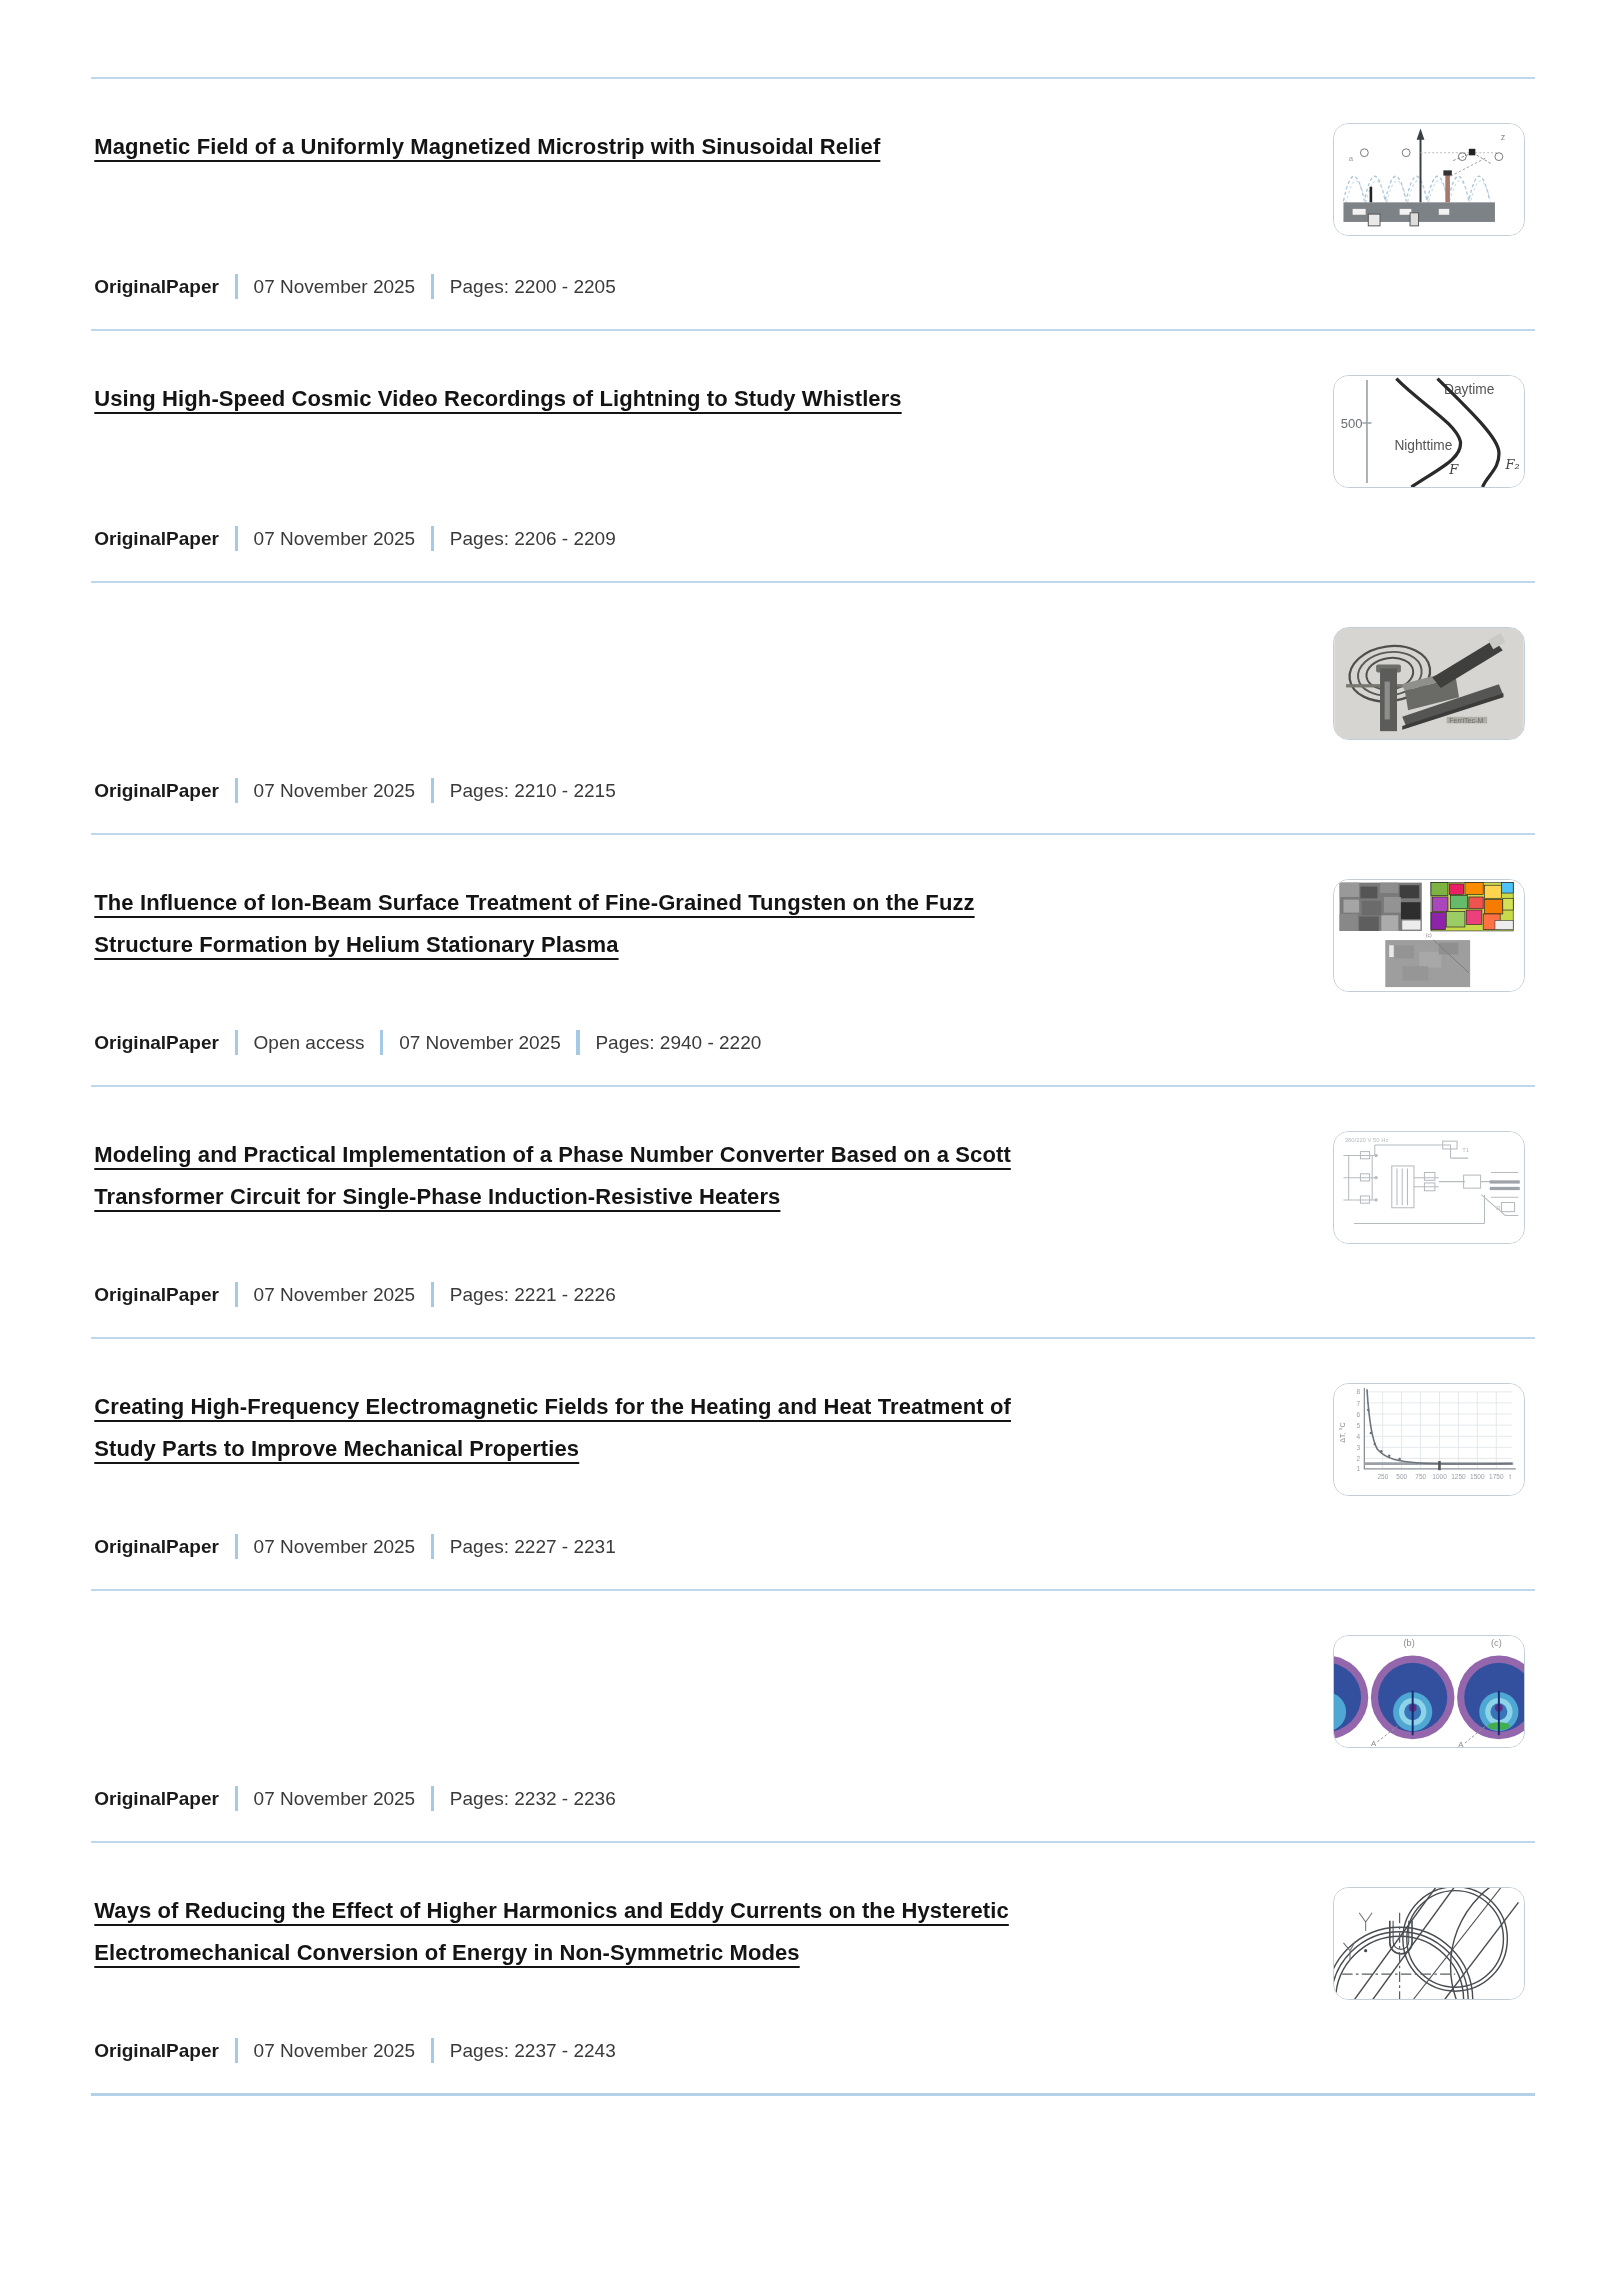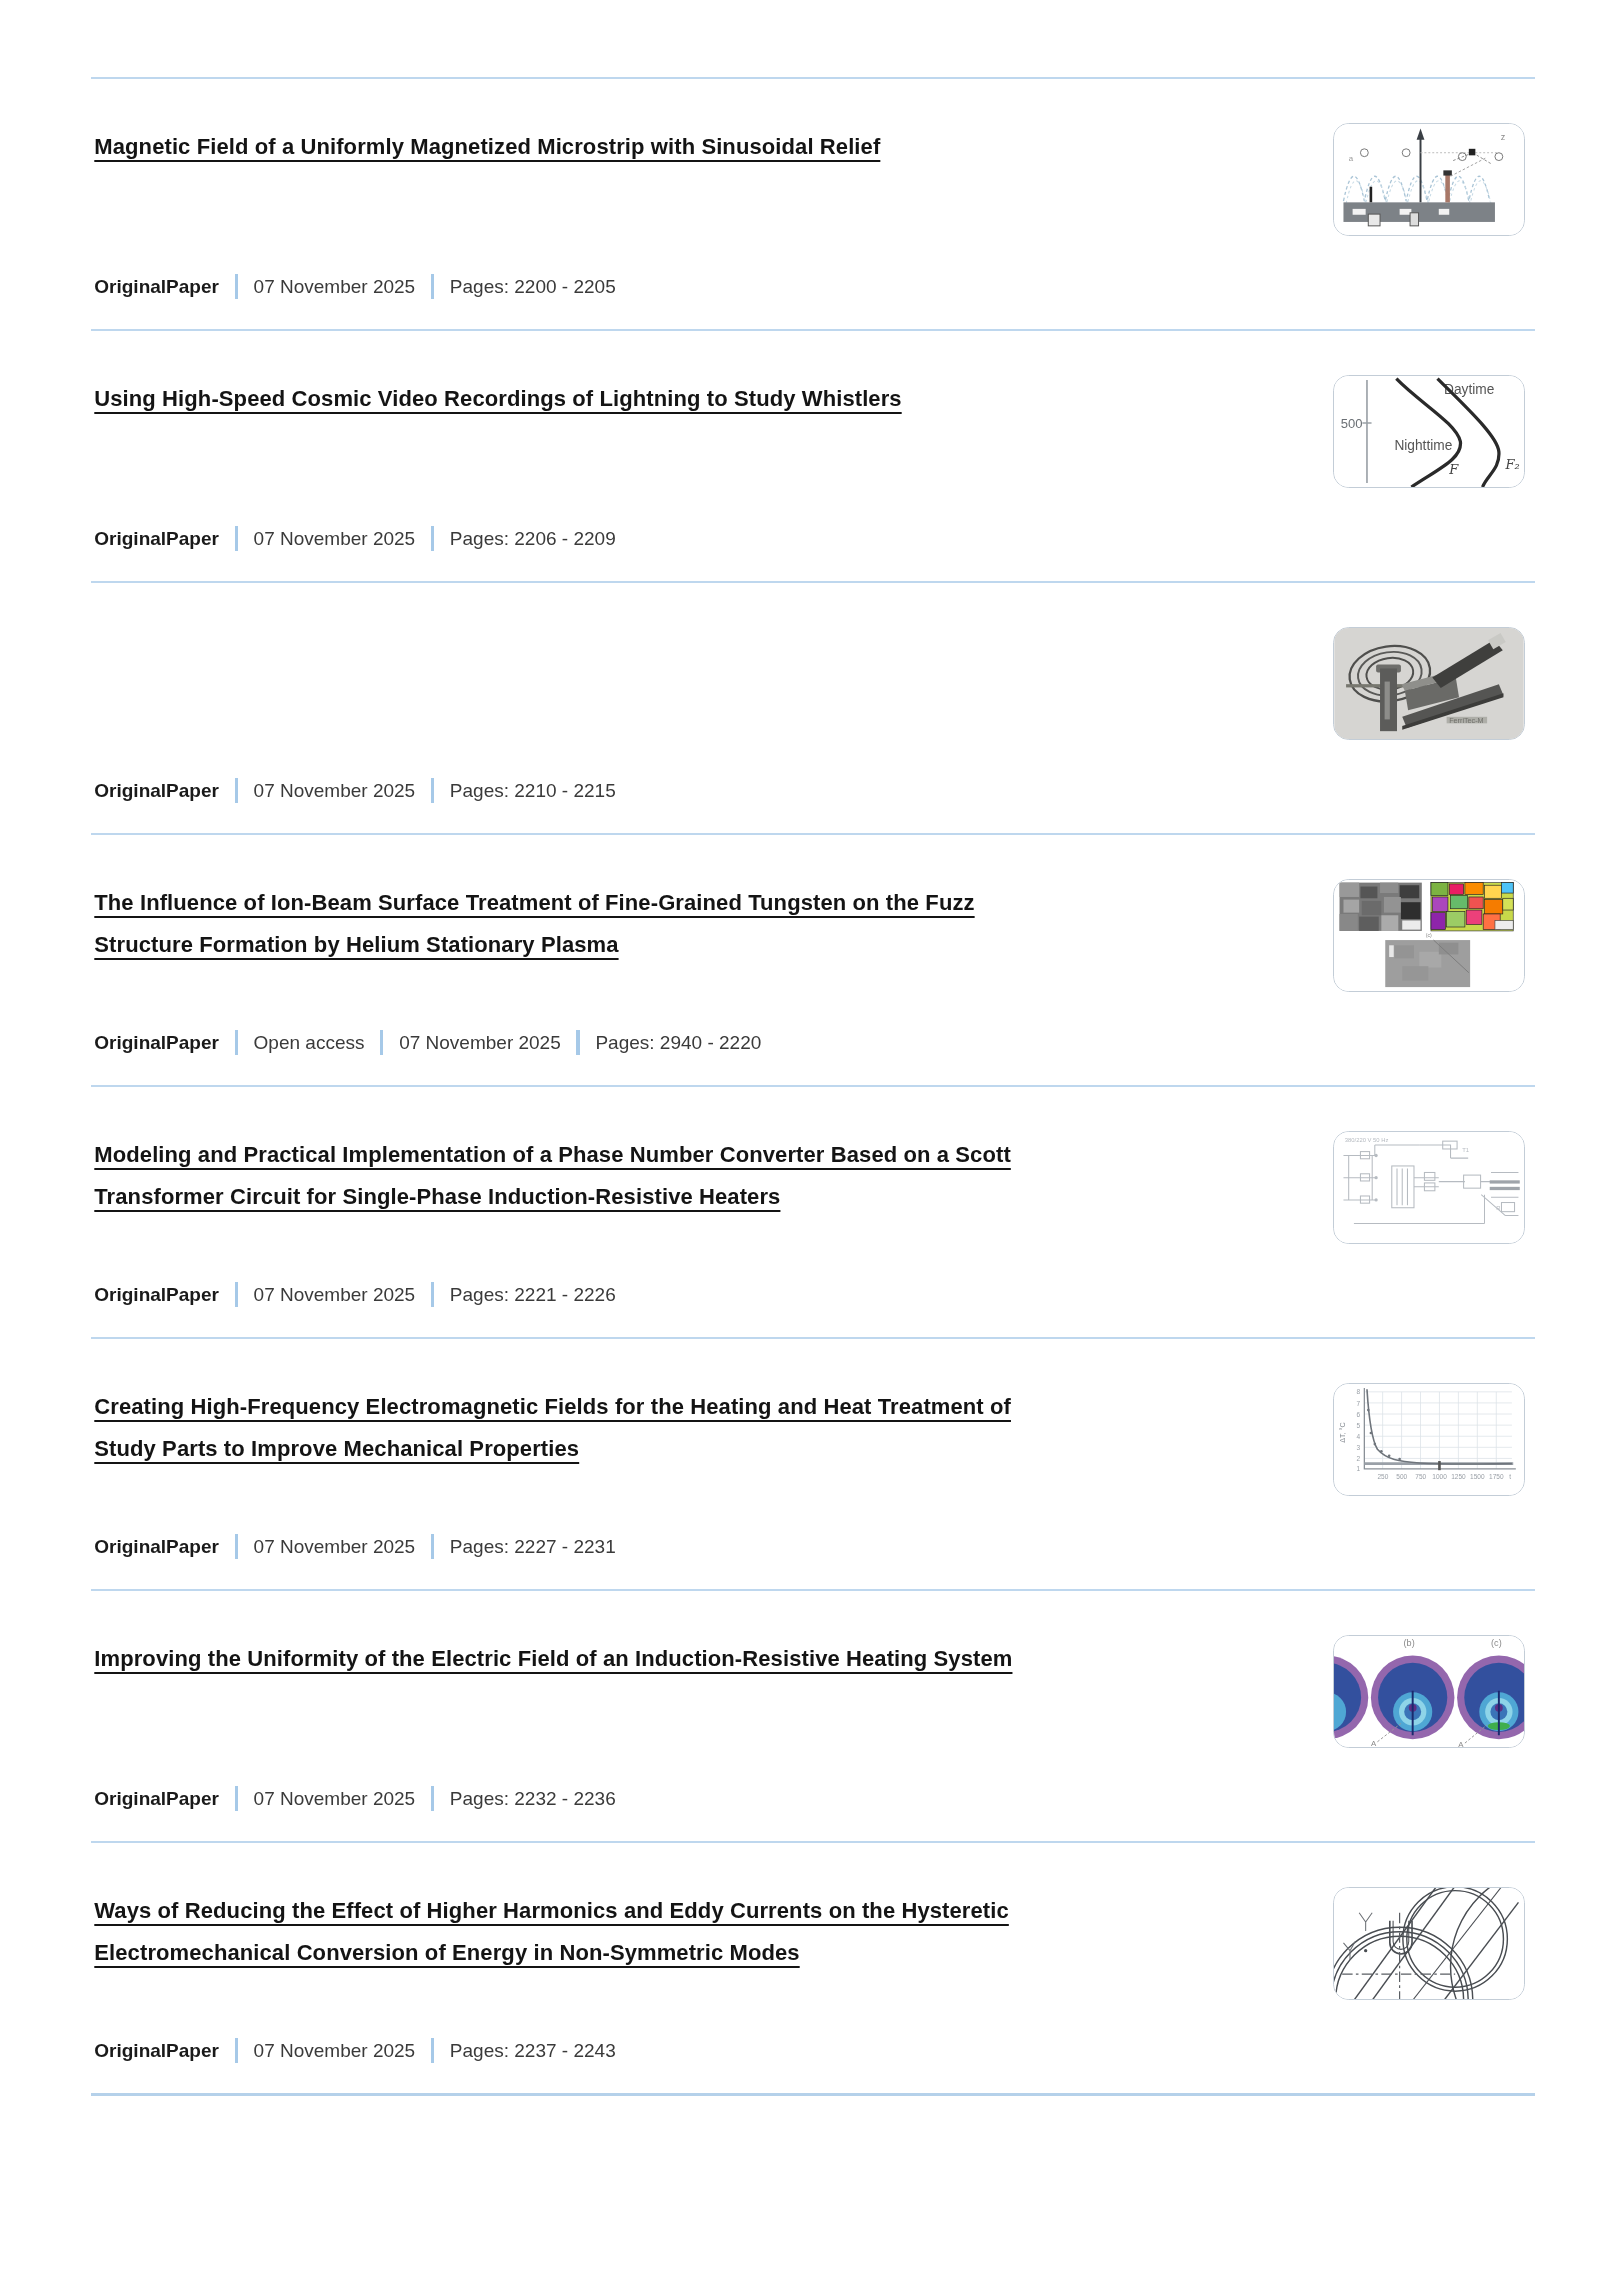--- a/index.html
+++ b/index.html
@@ -284,21 +284,20 @@
           <circle cx="72" cy="103" r="2"></circle>
               <circle cx="84" cy="110" r="2"></circle>
               <circle cx="100" cy="115" r="2"></circle>
         </g>
         <rect x="159" y="118" width="4" height="14" fill="#555"></rect>
       </svg>
     </div>
   </div>
 
   <div class="article-row">
-    <div class="title">Improving the Uniformity of the Electric Field of an Induction-Resistive Heating System</div>
     <div class="meta">
       <span class="type">OriginalPaper</span>
       <span class="sep"></span>
       <span>07 November 2025</span>
       <span class="sep"></span>
       <span>Pages: 2232 - 2236</span>
     </div>
     <div class="thumb">
       <svg viewBox="0 0 290 170">
         <rect x="0" y="0" width="290" height="170" fill="#ffffff"></rect>

